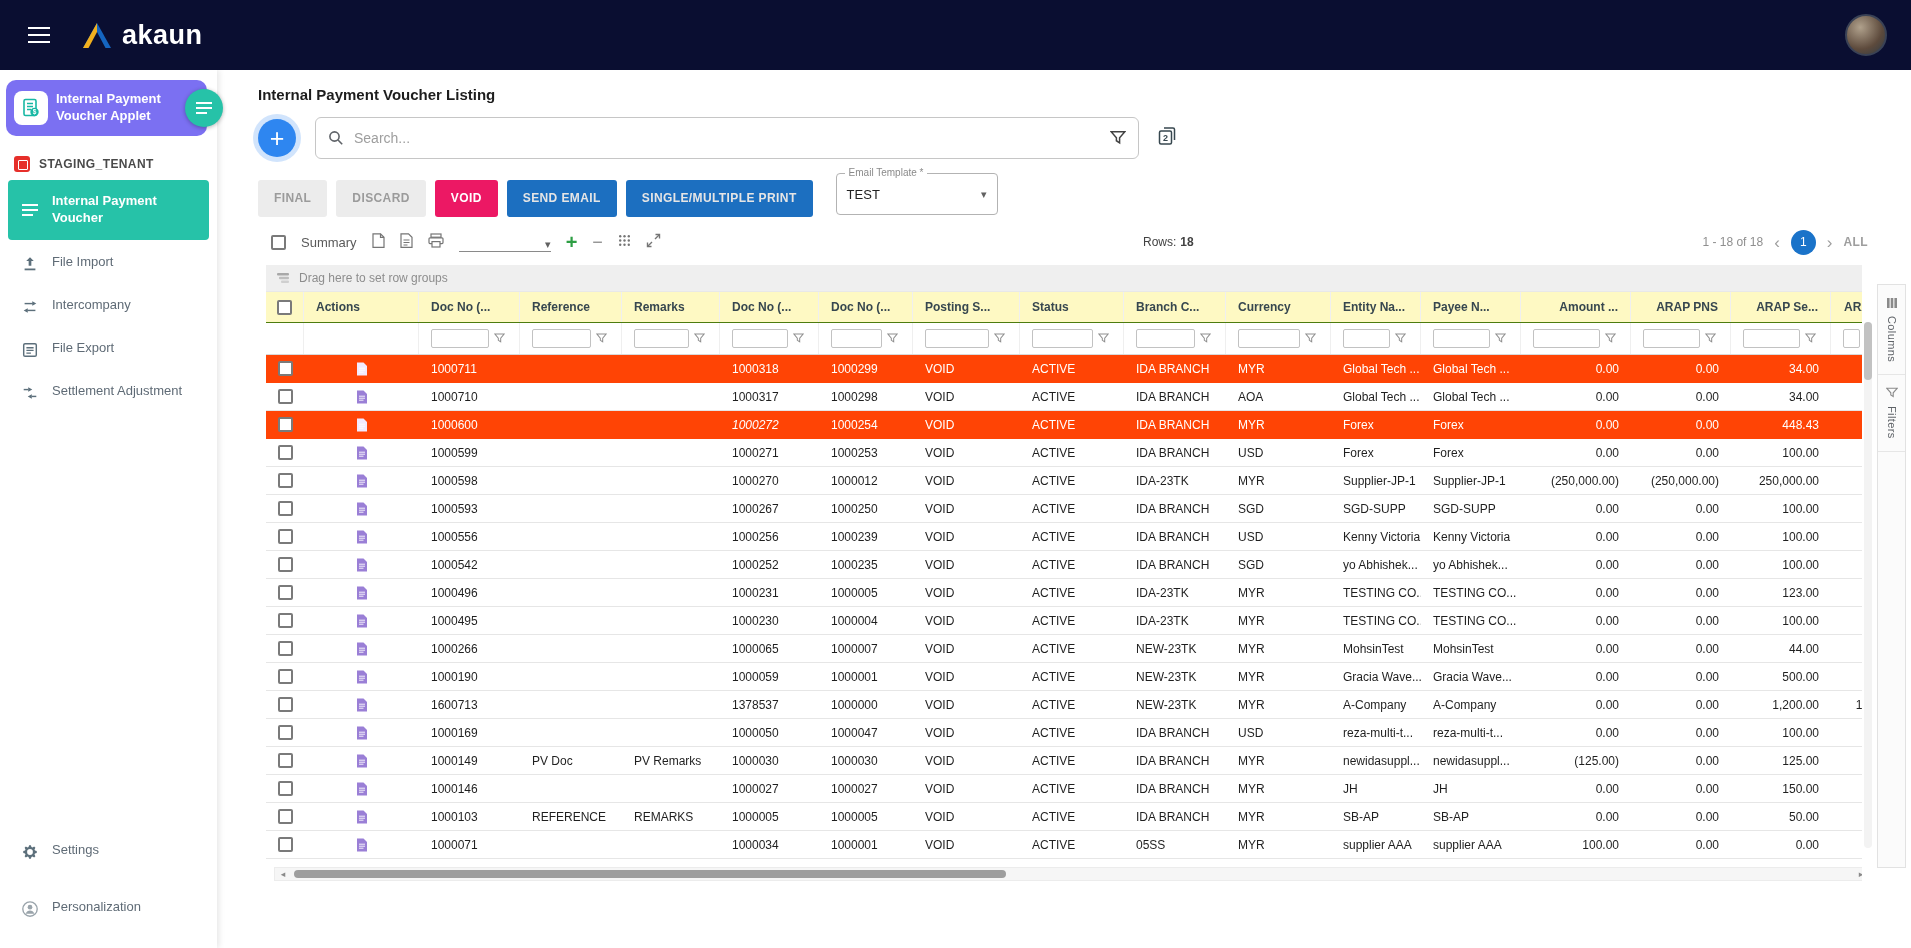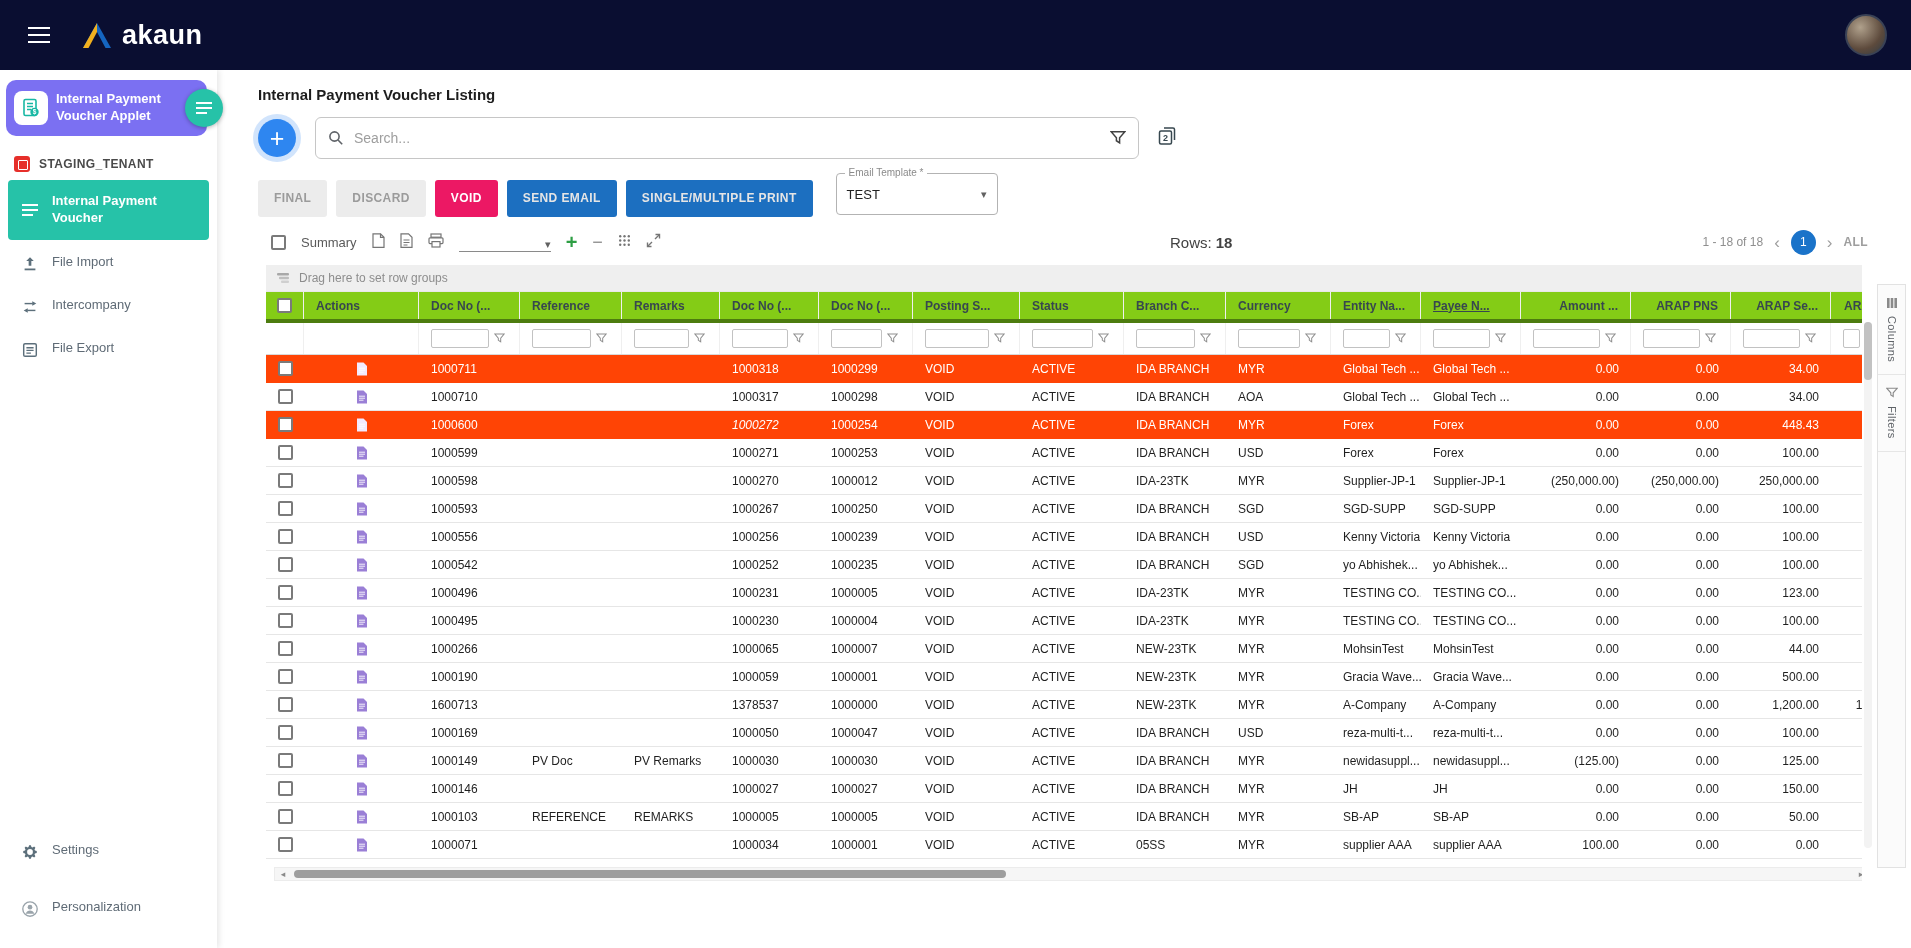--- a/index.html
+++ b/index.html
@@ -69,35 +69,35 @@
   .etlabel{position:absolute;top:-7px;left:8px;background:#fff;font-size:10px;color:#8a8a8a;padding:0 4px;white-space:nowrap;}
   .etvalue{font-size:13px;color:#222;}
   .caret{margin-left:auto;color:#616161;font-size:11px;}
 
   .tb-row{position:relative;display:flex;align-items:center;margin-top:9px;height:32px;width:1620px;}
   .tb-left{display:flex;align-items:center;gap:15px;margin-left:13px;}
   .tb-label{font-size:13px;color:#5a5a5a;}
   .uline{width:92px;height:20px;border-bottom:1px solid #8a8a8a;display:flex;align-items:flex-end;cursor:pointer;}
   .plus{color:#2e9e44;font-size:20px;font-weight:700;line-height:1;cursor:pointer;}
   .minus{color:#8a8a8a;font-size:18px;line-height:1;cursor:pointer;}
-  .rows-info{position:absolute;left:912px;font-size:15px;color:#424242;}
+  .rows-info{position:absolute;left:885px;font-size:12px;color:#424242;}
   .rows-info b{margin-left:4px;}
   .pager{position:absolute;right:10px;display:flex;align-items:center;gap:11px;font-size:12px;color:#8f8f8f;}
   .chev{font-size:17px;line-height:1;cursor:pointer;color:#9e9e9e;}
   .pagec{width:25px;height:25px;border-radius:50%;background:var(--pageblue);color:#fff;display:flex;align-items:center;
          justify-content:center;font-size:12px;cursor:pointer;}
   .all{font-weight:700;color:#9e9e9e;letter-spacing:.4px;cursor:pointer;}
 
   .dragbar{margin:7px 0 0 8px;width:1596px;height:26px;background:#efefef;display:flex;align-items:center;gap:9px;
            padding:0 10px;color:#8d8d8d;font-size:12px;}
 
   
   .grid-wrap{margin-left:8px;width:1596px;overflow:hidden;position:relative;}
   .ghead,.gfilter,.grow{display:flex;width:1625px;}
-  .ghead{height:32px;background:#84cc16;border-top:1px solid #e8e8e8;border-bottom:4px solid #4d7c0f;}
+  .ghead{height:32px;background:#fef9c3;border-top:1px solid #e8e8e8;border-bottom:1px solid #4d7c0f;}
   .gfilter{height:32px;border-bottom:1px solid #d9d9d9;align-items:center;}
   .grow{height:28px;align-items:center;border-bottom:1px solid #e6e6e6;font-size:12px;color:#1f1f1f;background:#fff;}
   .gcell{padding:0 12px;white-space:nowrap;overflow:hidden;display:flex;align-items:center;height:100%;flex:0 0 auto;}
   .ghc{font-weight:700;color:#37474f;font-size:12px;border-right:1px solid #efefef;}
   .gfc{border-right:1px solid #efefef;gap:5px;}
   .num{justify-content:flex-end;}
   .c-check{justify-content:center;padding:0;}
   .c-act{justify-content:center;}
   .cb{width:15px;height:15px;border:2px solid #7a7a7a;border-radius:2px;background:#fff;display:inline-block;flex:0 0 auto;}
   .flt{width:calc(100% - 18px);height:19px;border:1px solid #c2c2c2;border-radius:2px;outline:none;font-size:11px;
@@ -186,20 +186,31 @@
   <div class="nav-item">
     <span class="nic">
       <svg width="18" height="18" viewBox="0 0 20 20">
           <rect x="3" y="3" width="14" height="14" rx="1.5" fill="none" stroke="#5c6f7b" stroke-width="1.6"></rect>
           <path d="M6 7.5h8M6 10.5h8M6 13.5h5" stroke="#5c6f7b" stroke-width="1.4"></path>
         </svg>
     </span>
     <span>File Export</span>
   </div>
 
+  <div class="nav-item">
+    <span class="nic">
+      <svg width="18" height="18" viewBox="0 0 20 20">
+          <path d="M8 6.2H3" stroke="#5c6f7b" stroke-width="1.6"></path>
+          <path d="M8 3.7l4.5 2.5L8 8.7z" fill="#5c6f7b"></path>
+          <path d="M12 13.8h5" stroke="#5c6f7b" stroke-width="1.6"></path>
+          <path d="M12 11.3l-4.5 2.5 4.5 2.5z" fill="#5c6f7b"></path>
+        </svg>
+    </span>
+    <span>Settlement Adjustment</span>
+  </div>
 
   <div class="side-bottom">
     <div class="nav-item">
       <span class="nic">
         <svg width="18" height="18" viewBox="0 0 20 20">
             <path fill-rule="evenodd" d="M17.5 11v-2l-2-.6a5.7 5.7 0 0 0-.5-1.2l1-1.8-1.4-1.4-1.8 1c-.4-.2-.8-.4-1.2-.5L11 2.5H9l-.6 2c-.4.1-.8.3-1.2.5l-1.8-1L4 5.4l1 1.8c-.2.4-.4.8-.5 1.2l-2 .6v2l2 .6c.1.4.3.8.5 1.2l-1 1.8 1.4 1.4 1.8-1c.4.2.8.4 1.2.5l.6 2h2l.6-2c.4-.1.8-.3 1.2-.5l1.8 1 1.4-1.4-1-1.8c.2-.4.4-.8.5-1.2l2-.6zM10 13.2A3.2 3.2 0 1 1 10 6.8a3.2 3.2 0 0 1 0 6.4z" fill="#5c6f7b"></path>
           </svg>
       </span>
       <span>Settings</span>
     </div>
@@ -333,21 +344,21 @@
         <div class="gcell ghc" style="width: 101px;">Doc No (...</div>
         <div class="gcell ghc" style="width: 102px;">Reference</div>
         <div class="gcell ghc" style="width: 98px;">Remarks</div>
         <div class="gcell ghc" style="width: 99px;">Doc No (...</div>
         <div class="gcell ghc" style="width: 94px;">Doc No (...</div>
         <div class="gcell ghc" style="width: 107px;">Posting S...</div>
         <div class="gcell ghc" style="width: 104px;">Status</div>
         <div class="gcell ghc" style="width: 102px;">Branch C...</div>
         <div class="gcell ghc" style="width: 105px;">Currency</div>
         <div class="gcell ghc" style="width: 90px;">Entity Na...</div>
-        <div class="gcell ghc" style="width: 100px; text-decoration: underline;">Payee N...</div>
+        <div class="gcell ghc" style="width: 100px;">Payee N...</div>
         <div class="gcell ghc num" style="width: 110px;">Amount ...</div>
         <div class="gcell ghc num" style="width: 100px;">ARAP PNS</div>
         <div class="gcell ghc num" style="width: 100px;">ARAP Se...</div>
         <div class="gcell ghc num" style="width: 60px;">ARAP</div>
       </div>
     <div class="gfilter" id="gfilter">
         <div class="gcell gfc c-check" style="width: 38px;"></div>
         <div class="gcell gfc" style="width: 115px;"></div>
         <div class="gcell gfc" style="width: 101px;">
           <input class="flt" style="">

